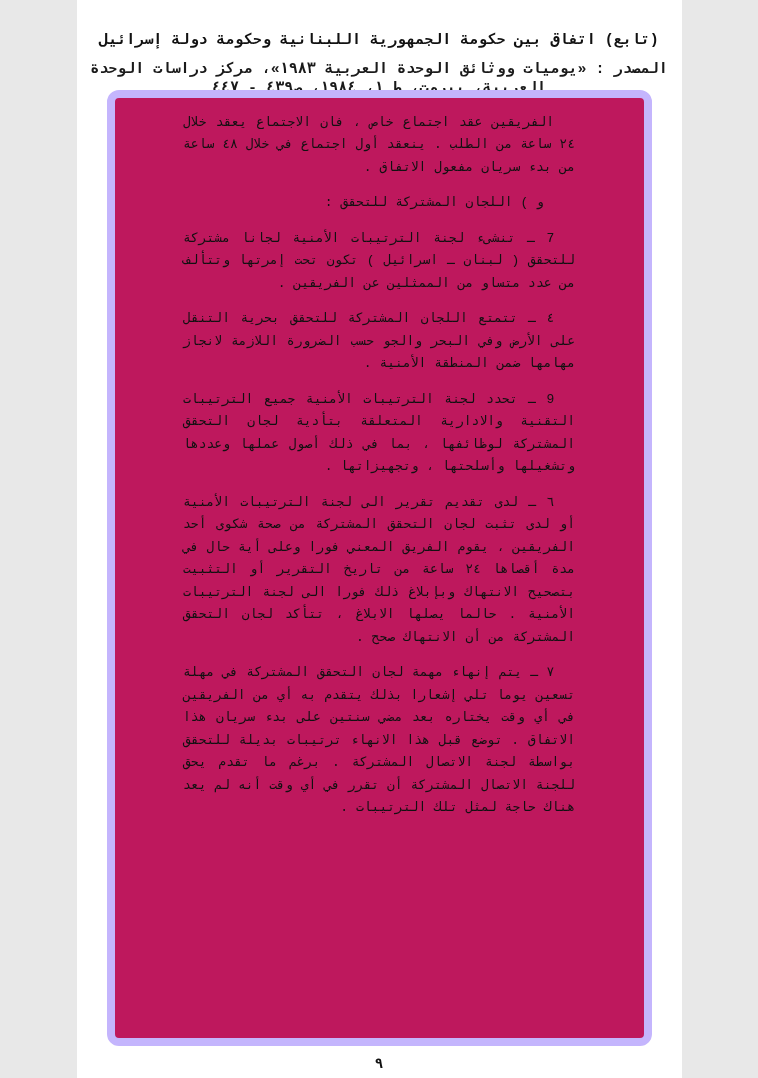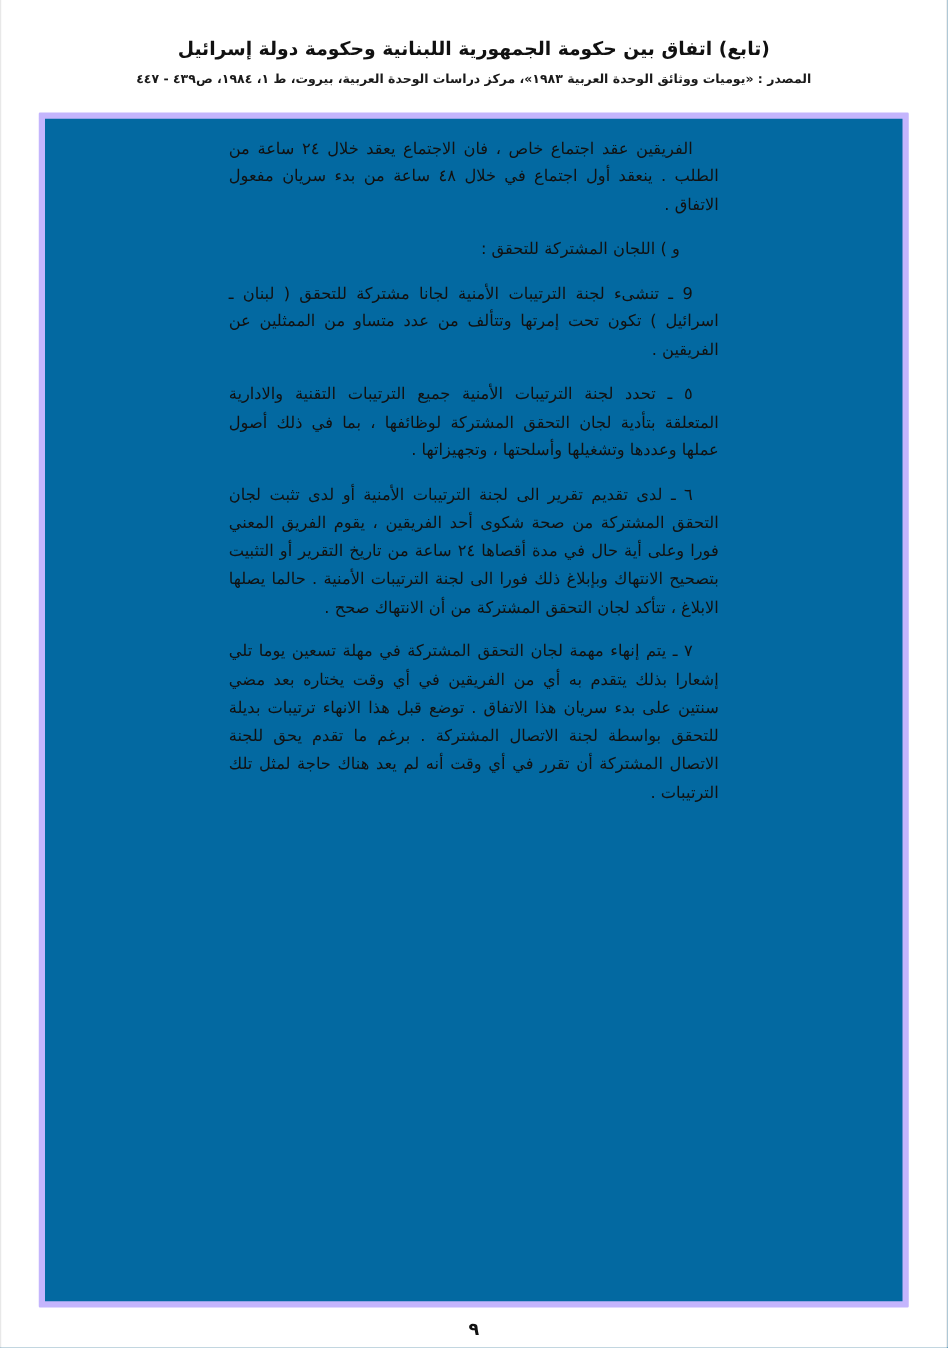--- a/index.html
+++ b/index.html
@@ -3,52 +3,53 @@
 <meta charset="utf-8">
 <style>
   html, body {
     margin: 0;
     padding: 0;
     background: #e8e8e8;
     font-family: "DejaVu Sans", sans-serif;
   }
   .page {
     position: relative;
-    width: 756px;
+    width: 605px;
     height: 1078px;
     margin: 0 auto;
     background: #ffffff;
     color: #111111;
     direction: rtl;
     overflow: hidden;
+    font-family: Liberation Mono, monospace;
   }
   .page-header {
     text-align: center;
     padding-top: 30px;
   }
   .header-title {
     font-size: 15px;
     font-weight: bold;
     letter-spacing: 0.2px;
   }
   .source-line {
     margin-top: 10px;
-    font-size: 10px;
+    font-size: 15px;
     font-weight: bold;
     color: #1a1a1a;
   }
   .doc-frame {
     position: absolute;
     top: 90px;
     right: 30px;
     left: 30px;
     bottom: 32px;
-    border: 5px solid #c4b5fd;
-    border-radius: 1px;
-    background: #0369a1;
+    border: 8px solid #c4b5fd;
+    border-radius: 12px;
+    background: #be185d;
     box-sizing: border-box;
     overflow: hidden;
   }
   .doc-content {
     width: 392px;
     margin: 14px auto 0 auto;
     font-size: 13px;
     line-height: 1.73;
     text-align: justify;
     text-justify: inter-word;
@@ -81,22 +82,23 @@
 
   <div class="page-header">
     <div class="header-title">(تابع) اتفاق بين حكومة الجمهورية اللبنانية وحكومة دولة إسرائيل</div>
     <div class="source-line">المصدر :  «يوميات ووثائق الوحدة العربية ١٩٨٣»، مركز دراسات الوحدة العربية، بيروت، ط ١، ١٩٨٤، ص٤٣٩ - ٤٤٧</div>
   </div>
 
   <div class="doc-frame">
     <div class="doc-content">
       <p>الفريقين عقد اجتماع خاص ، فان الاجتماع يعقد خلال ٢٤ ساعة من الطلب . ينعقد أول اجتماع في خلال ٤٨ ساعة من بدء سريان مفعول الاتفاق .</p>
       <p class="heading">و )  اللجان المشتركة للتحقق :</p>
-      <p>9 ـ تنشىء لجنة الترتيبات الأمنية لجانا مشتركة للتحقق ( لبنان ـ اسرائيل ) تكون تحت إمرتها وتتألف من عدد متساو من الممثلين عن الفريقين .</p>
-      <p>٥ ـ تحدد لجنة الترتيبات الأمنية جميع الترتيبات التقنية والادارية المتعلقة بتأدية لجان التحقق المشتركة لوظائفها ، بما في ذلك أصول عملها وعددها وتشغيلها وأسلحتها ، وتجهيزاتها .</p>
+      <p>7 ـ تنشىء لجنة الترتيبات الأمنية لجانا مشتركة للتحقق ( لبنان ـ اسرائيل ) تكون تحت إمرتها وتتألف من عدد متساو من الممثلين عن الفريقين .</p>
+      <p>٤ ـ تتمتع اللجان المشتركة للتحقق بحرية التنقل على الأرض وفي البحر والجو حسب الضرورة اللازمة لانجاز مهامها ضمن المنطقة الأمنية .</p>
+      <p>9 ـ تحدد لجنة الترتيبات الأمنية جميع الترتيبات التقنية والادارية المتعلقة بتأدية لجان التحقق المشتركة لوظائفها ، بما في ذلك أصول عملها وعددها وتشغيلها وأسلحتها ، وتجهيزاتها .</p>
       <p class="gap">٦ ـ لدى تقديم تقرير الى لجنة الترتيبات الأمنية أو لدى تثبت لجان التحقق المشتركة من صحة شكوى أحد الفريقين ، يقوم الفريق المعني فورا وعلى أية حال في مدة أقصاها ٢٤ ساعة من تاريخ التقرير أو التثبيت بتصحيح الانتهاك وبإبلاغ ذلك فورا الى لجنة الترتيبات الأمنية . حالما يصلها الابلاغ ، تتأكد لجان التحقق المشتركة من أن الانتهاك صحح .</p>
       <p class="gap">٧ ـ يتم إنهاء مهمة لجان التحقق المشتركة في مهلة تسعين يوما تلي إشعارا بذلك يتقدم به أي من الفريقين في أي وقت يختاره بعد مضي سنتين على بدء سريان هذا الاتفاق . توضع قبل هذا الانهاء ترتيبات بديلة للتحقق بواسطة لجنة الاتصال المشتركة . برغم ما تقدم يحق للجنة الاتصال المشتركة أن تقرر في أي وقت أنه لم يعد هناك حاجة لمثل تلك الترتيبات .</p>
     </div>
   </div>
 
   <div class="page-number">٩</div>
 
 </div>
 
 </body></html>

